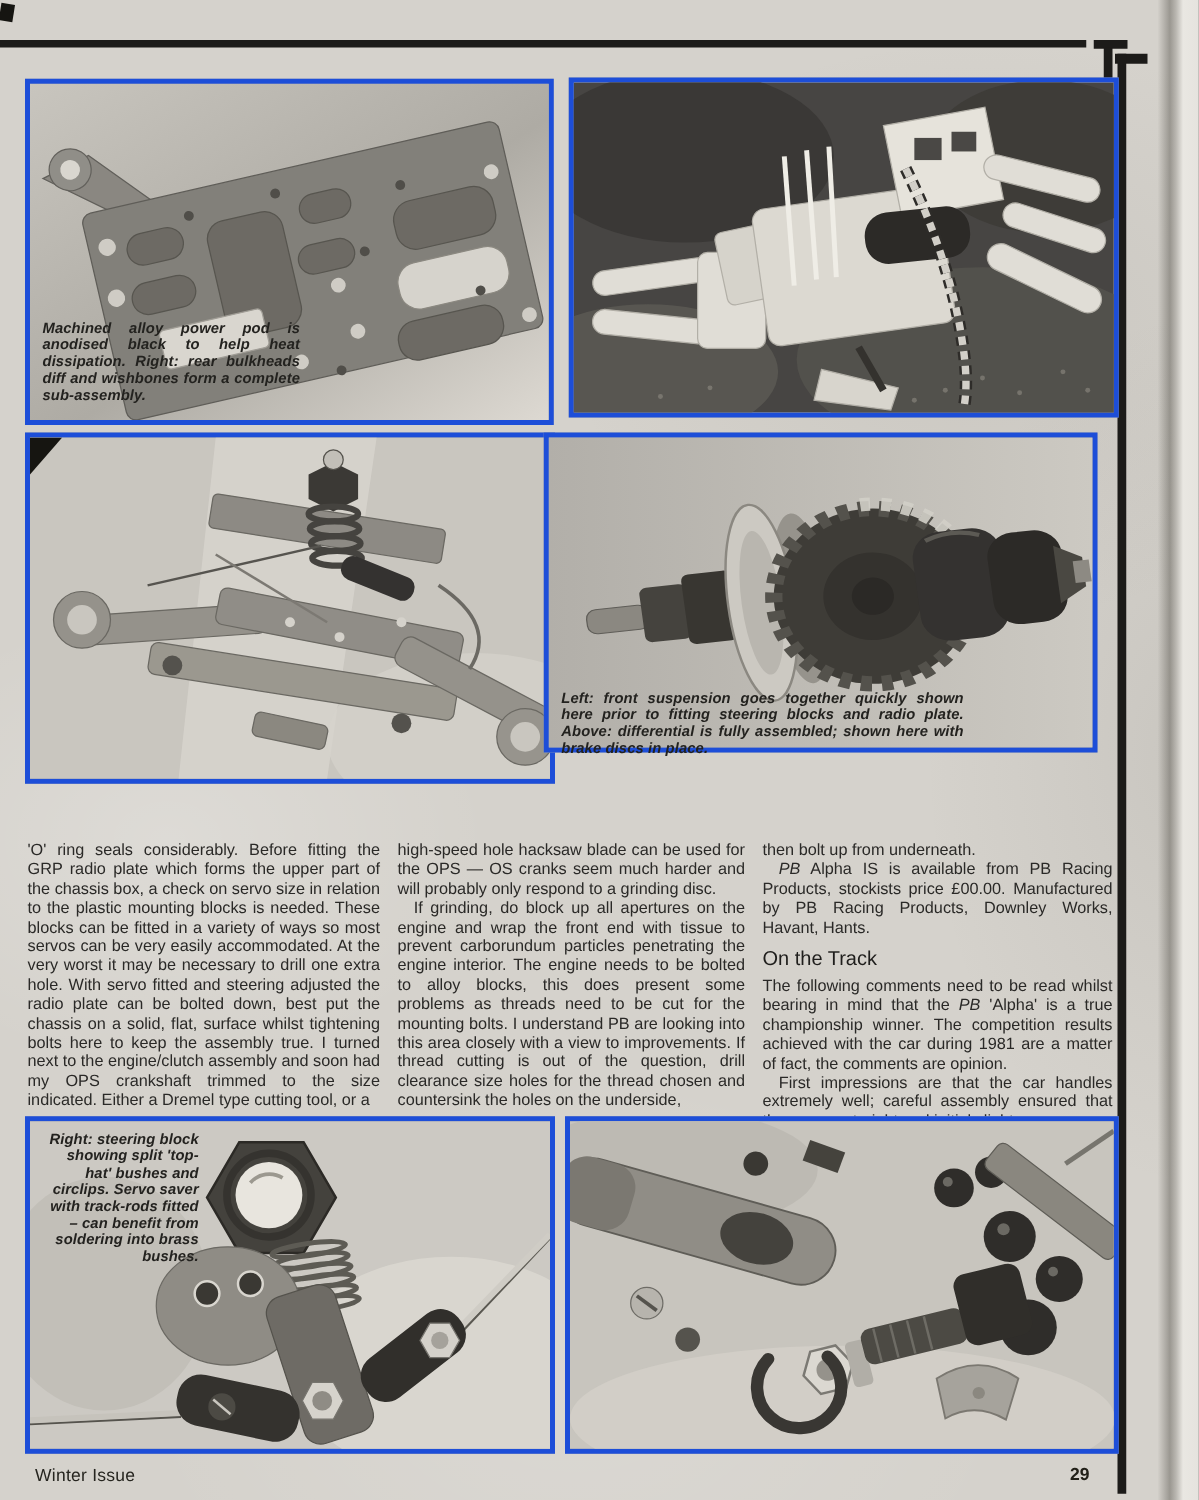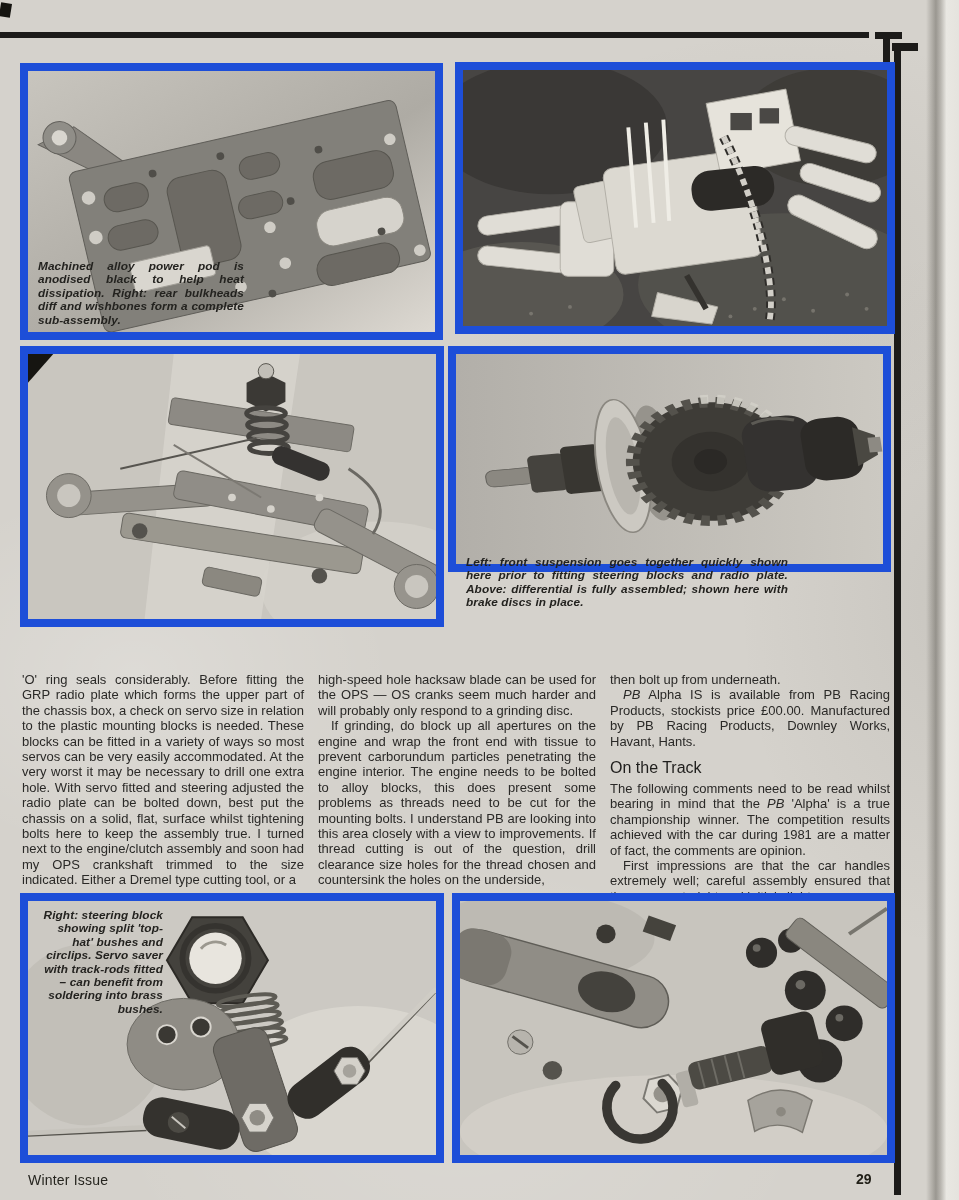--- a/index.html
+++ b/index.html
@@ -22,21 +22,21 @@
   }
   .rule-top { position: absolute; left: 0; top: 32px; width: 869px; height: 6px; background: #1c1b19; }
   .logo-part { position: absolute; background: #1c1b19; }
   .corner-mark { position: absolute; left: 0; top: 3px; width: 11px; height: 14px; background: #161511; transform: rotate(9deg); }
   .right-edge {
     position: absolute; top: 0; left: 926px; width: 33px; height: 1200px; pointer-events: none;
     background: linear-gradient(to right, rgba(100,97,90,0) 0%, rgba(96,93,86,.50) 30%, #bab7b1 45%, #e9e7e2 62%, #e5e3de 100%);
   }
   .photo {
     position: absolute;
-    border: 8px solid #1d4ed8;
+    border: 4px solid #1d4ed8;
     background: #b5b2ac;
   }
   .photo svg { display: block; width: 100%; height: 100%; }
   .caption {
     position: absolute;
     font-weight: bold; font-style: italic;
     font-size: 11.8px; line-height: 13.4px;
     color: #23221f; letter-spacing: .1px;
     text-align: justify;
   }
@@ -192,21 +192,21 @@
       <path d="M150,95 L240,150" stroke="#7c7973" stroke-width="2" fill="none"></path>
       <path d="M330,120 C360,140 372,162 355,188" stroke="#6b6963" stroke-width="3" fill="none"></path>
       <circle cx="115" cy="185" r="8" fill="#54524d"></circle>
         <circle cx="300" cy="232" r="8" fill="#54524d"></circle>
       <circle cx="210" cy="150" r="4" fill="#d5d2cb"></circle>
         <circle cx="250" cy="162" r="4" fill="#d5d2cb"></circle>
         <circle cx="300" cy="150" r="4" fill="#d5d2cb"></circle>
     </svg>
   </figure>
 
-  <figure class="photo" style="left:448px;top:346px;width:443px;height:226px;margin:0;">
+  <figure class="photo" style="left:435px;top:346px;width:443px;height:256px;margin:0;">
     <svg viewBox="0 0 439 283" preserveAspectRatio="none">
       <defs>
         <linearGradient id="p4g" x1="0" y1="0" x2="1" y2="0">
           <stop offset="0" stop-color="#b2afa9"></stop>
             <stop offset="1" stop-color="#ccc9c2"></stop>
         </linearGradient>
       </defs>
       <rect width="439" height="283" fill="url(#p4g)"></rect>
       <g transform="rotate(-7 220 150)">
         <rect x="30" y="135" width="50" height="22" rx="8" fill="#8b8881" stroke="#5f5d58"></rect>

